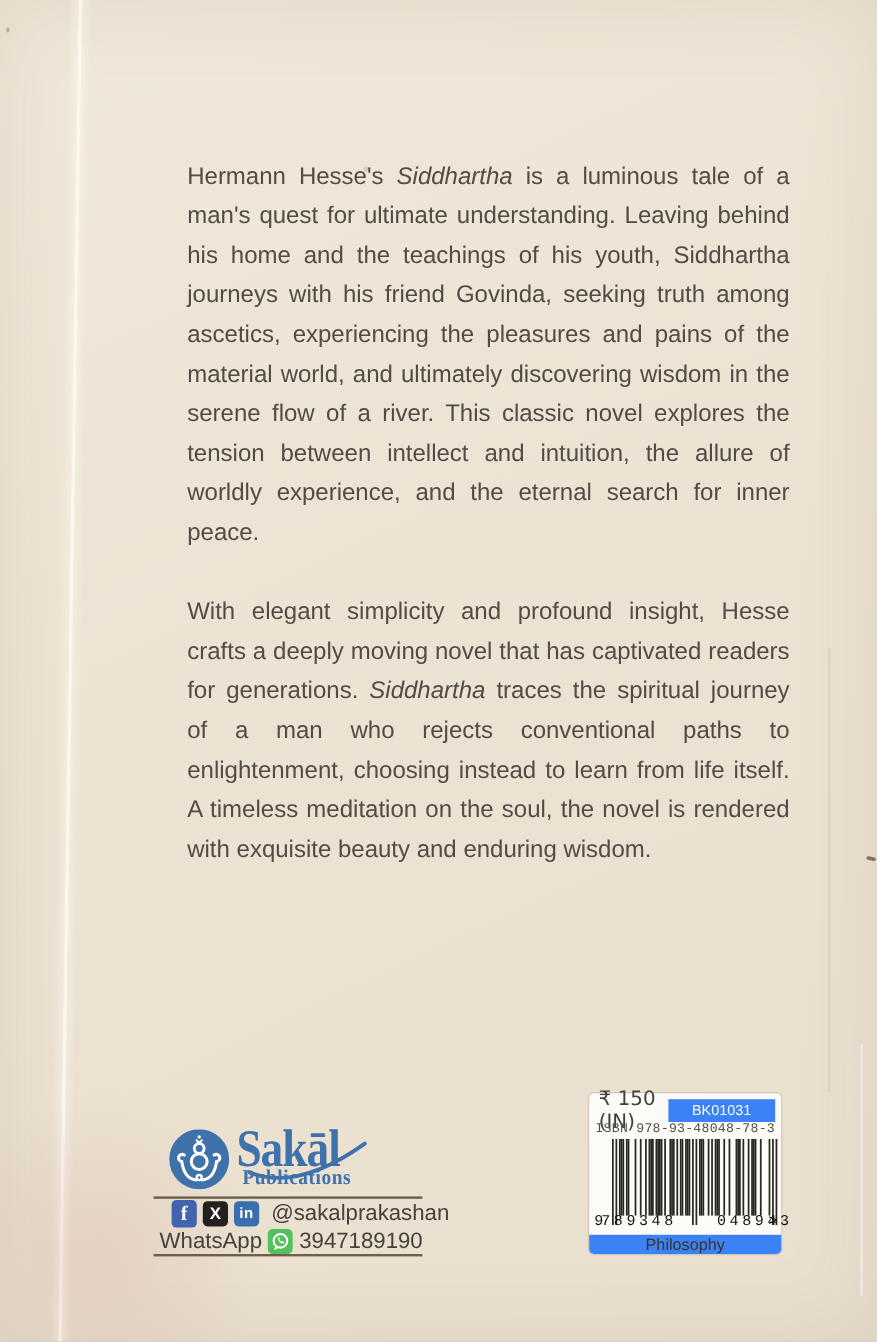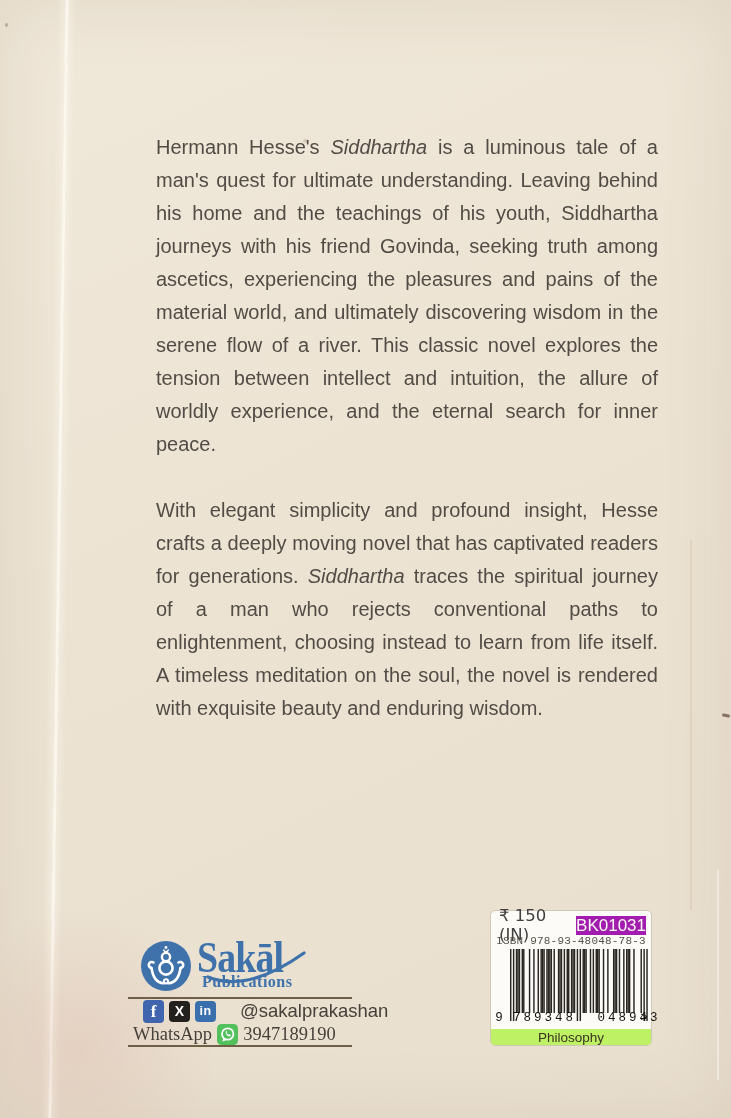--- a/index.html
+++ b/index.html
@@ -42,38 +42,38 @@
     font-family:"Liberation Serif",serif;font-weight:bold;font-size:17.5px;
     letter-spacing:.5px;transform:scale(.92,1);transform-origin:left top;white-space:nowrap;}
   .rule{position:absolute;left:128px;width:224px;height:2px;background:#6e5f46;}
   .rule-1{top:997px;} .rule-2{top:1045px;}
   .social-row{position:absolute;left:143px;top:1000px;height:22px;display:flex;
     align-items:center;gap:5px;}
   .sq-icon{width:21px;height:21px;border-radius:4px;color:#fff;display:flex;
     align-items:center;justify-content:center;font-weight:bold;}
   .sq-icon.fb{font-family:"Liberation Serif",serif;font-size:17px;padding-top:2px;}
   .sq-icon.xx{font-size:14px;} .sq-icon.li{font-size:12.5px;letter-spacing:.5px;text-align:center;}
-  .handle{color:#46413a;font-size:18.5px;margin-left:19px;}
+  .handle{color:#46413a;font-size:18.5px;margin-left:5px;}
   .wa-row{position:absolute;left:133px;top:1023px;height:22px;display:flex;
-    align-items:center;gap:5px;color:#46413a;font-size:18.5px;font-family:Liberation Serif, serif;}
+    align-items:center;gap:5px;color:#46413a;font-size:18.5px;}
 
   
   .pricebox{position:absolute;left:490px;top:910px;width:162px;height:136px;
     background:#fcfbf7;border:1px solid #cfc8b8;border-radius:5px;box-sizing:border-box;}
   .price-row{position:absolute;left:8px;right:5px;top:4px;height:20px;display:flex;
     justify-content:space-between;align-items:center;}
   .price{font-family:"DejaVu Sans",sans-serif;font-size:16.5px;color:#404040;}
-  .code{background:#a21caf;color:#faf8f3;font-size:17px;padding:1px 0;line-height:17px;}
+  .code{background:#3b82f6;color:#faf8f3;font-size:12px;padding:1px 20px;line-height:17px;}
   .isbn{position:absolute;left:0;right:0;top:24px;text-align:center;
     font-family:"Liberation Mono",monospace;font-size:11px;letter-spacing:.2px;color:#56524a;}
   .barcode-svg{position:absolute;left:19px;top:38px;}
   .bc-digit{position:absolute;font-family:"Liberation Mono",monospace;font-size:12.5px;
     color:#15130f;top:100px;text-align:center;}
   .bc-left{left:2px;width:12px;}
-  .bc-g1{left:22px;width:51px;letter-spacing:3px;}
+  .bc-g1{left:10px;width:51px;letter-spacing:3px;}
   .bc-g2{left:90px;width:64px;letter-spacing:3px;margin-left:16px;}
   .bc-end{left:147px;width:12px;}
   .cat-band{position:absolute;left:0;right:0;bottom:0;height:16px;border-radius:0 0 4px 4px;
     display:flex;align-items:center;justify-content:center;font-size:13.5px;color:#3a3223;}
 </style>
 </head>
 <body>
 
 <div class="cover">
 
@@ -187,16 +187,16 @@
         <rect x="118.90" y="0" width="1.45" height="64" fill="#2a2722"></rect>
         <rect x="123.25" y="0" width="1.45" height="64" fill="#2a2722"></rect>
         <rect x="130.50" y="0" width="1.45" height="64" fill="#2a2722"></rect>
         <rect x="133.40" y="0" width="1.45" height="72" fill="#2a2722"></rect>
         <rect x="136.30" y="0" width="1.45" height="72" fill="#2a2722"></rect>
       </svg>
     <span class="bc-digit bc-left">9</span>
     <span class="bc-digit bc-g1">789348</span>
     <span class="bc-digit bc-g2">048943</span>
     <span class="bc-digit bc-end">&gt;</span>
-    <div class="cat-band" style="background-color: #bef264;">Philosophy</div>
+    <div class="cat-band" style="background-color: #3b82f6;">Philosophy</div>
   </div>
 
 </div>
 
 </body></html>

